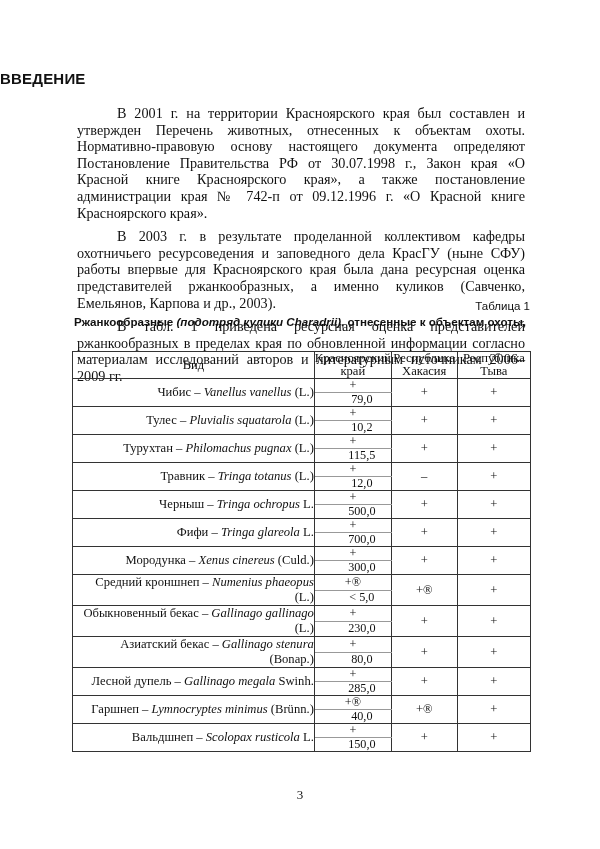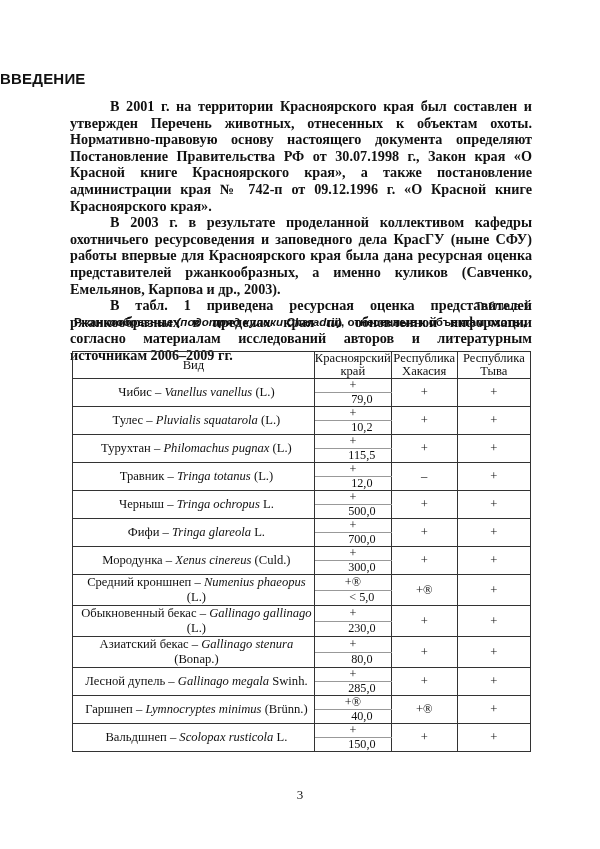--- a/index.html
+++ b/index.html
@@ -7,41 +7,41 @@
   .page { position: absolute; left: 0; top: 0; width: 600px; height: 849px; }
   .heading {
     position: absolute; left: 0; width: 600px; top: 70px; text-align: left;
     font-family: "Liberation Sans", sans-serif; font-weight: bold; font-size: 15px; letter-spacing: 0.2px;
   }
   .body-text {
     position: absolute; left: 70px; width: 462px;
     font-family: "Liberation Serif", serif; font-size: 14.2px; line-height: 16.6px;
     text-align: justify;
   }
-  .body-text p { margin: 0; text-indent: 40px; font-weight: bold; }
+  .body-text p { margin: 7px; text-indent: 40px; }
   #para-block { top: 98px; }
   .table-label {
     position: absolute; right: 70px; top: 300px;
     font-family: "Liberation Sans", sans-serif; font-size: 11.5px;
   }
   .table-caption {
     position: absolute; left: 60px; width: 480px; top: 315px; text-align: center;
     font-family: "Liberation Sans", sans-serif; font-weight: bold; font-size: 11.6px; line-height: 14px;
   }
   .table-caption i { font-style: italic; }
   table.species {
     position: absolute; left: 72px; top: 351px; width: 459px;
     border-collapse: collapse;
     font-family: "Liberation Serif", serif; font-size: 12.6px;
   }
   table.species th, table.species td {
     border: 1px solid #333; padding: 0; text-align: center; vertical-align: middle;
   }
   table.species th { font-weight: normal; line-height: 13px; height: 26px; }
-  table.species td.name { text-align: center; padding-left: 6px; font-family: Liberation Serif, serif; }
+  table.species td.name { text-align: right; padding-left: 6px; font-family: Liberation Serif, serif; }
   table.species td.sub { height: 13px; line-height: 13px; font-size: 12.2px; }
   table.species td.sub.top { border-bottom: 1px solid #999; }
   table.species td.sub.bot { border-top: 1px solid #999; padding-left: 18px; }
   .col-name { width: 250px; }
   .col-kr { width: 69px; }
   .col-kh { width: 65px; }
   .col-tv { width: 73px; }
   .note {
     position: absolute; left: 70px; width: 462px; top: 737px;
     font-family: "Liberation Serif", serif; font-size: 13px; line-height: 15px; text-align: justify;

